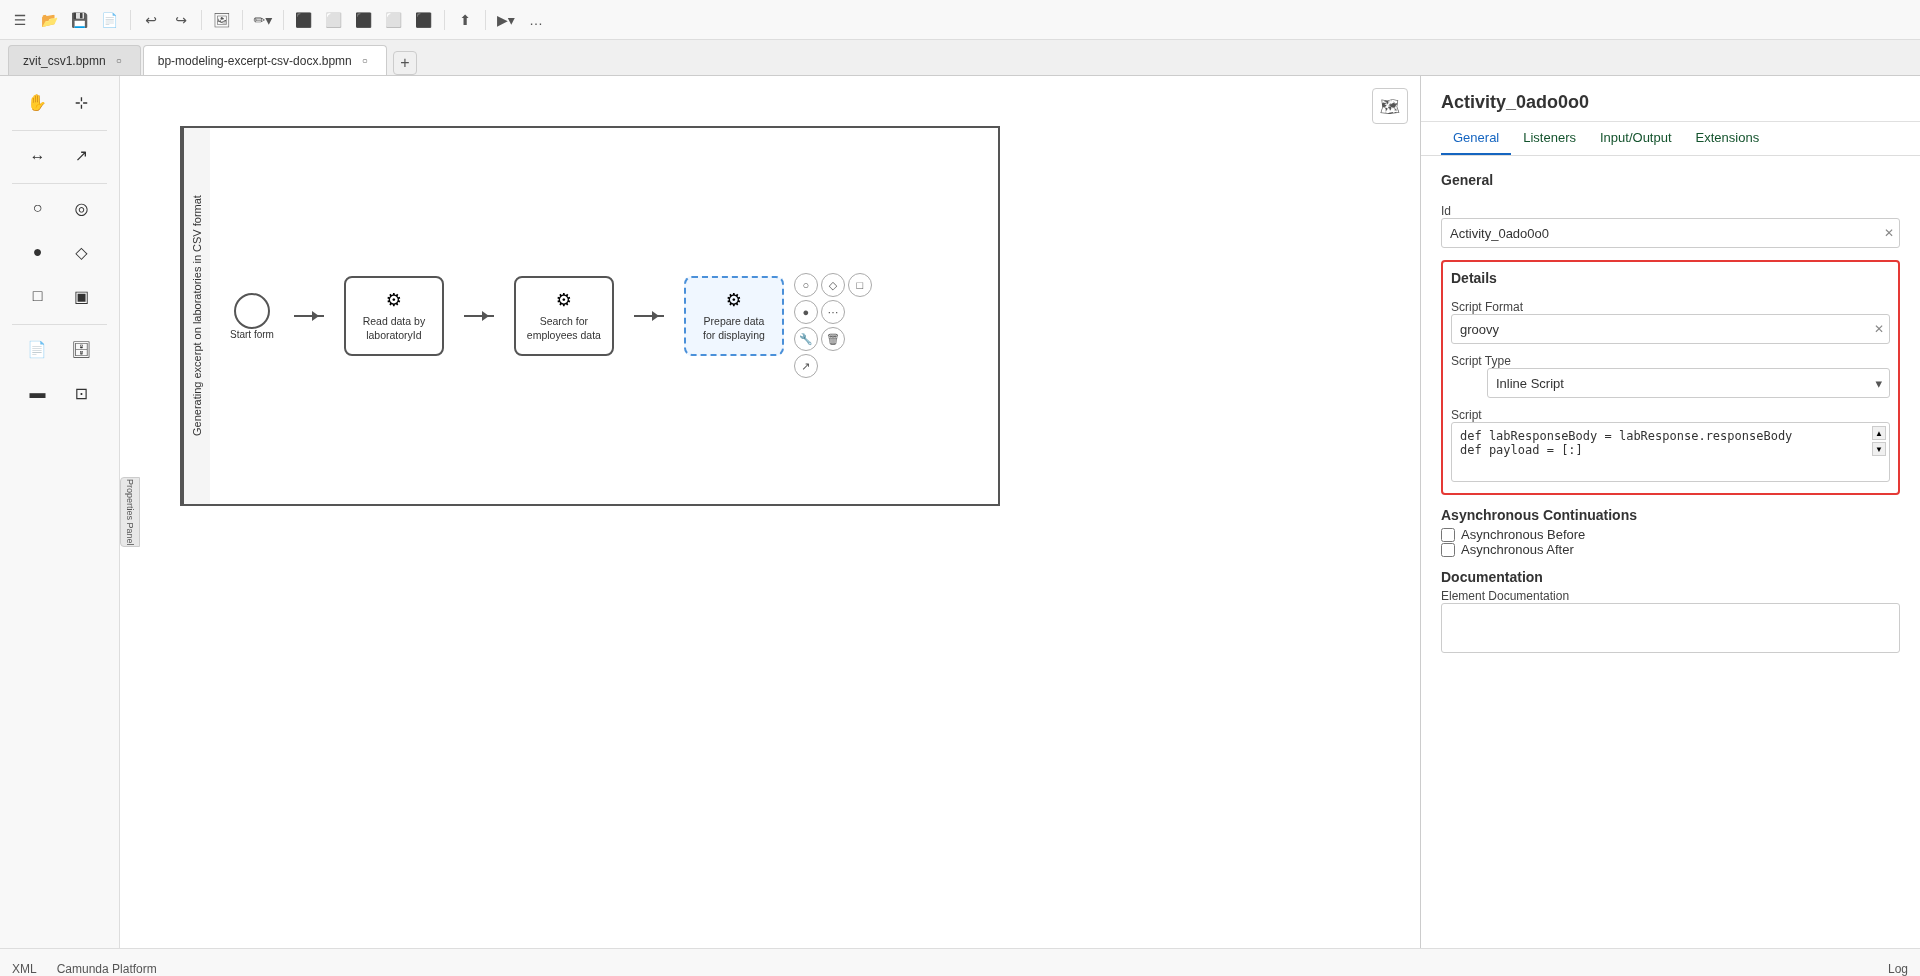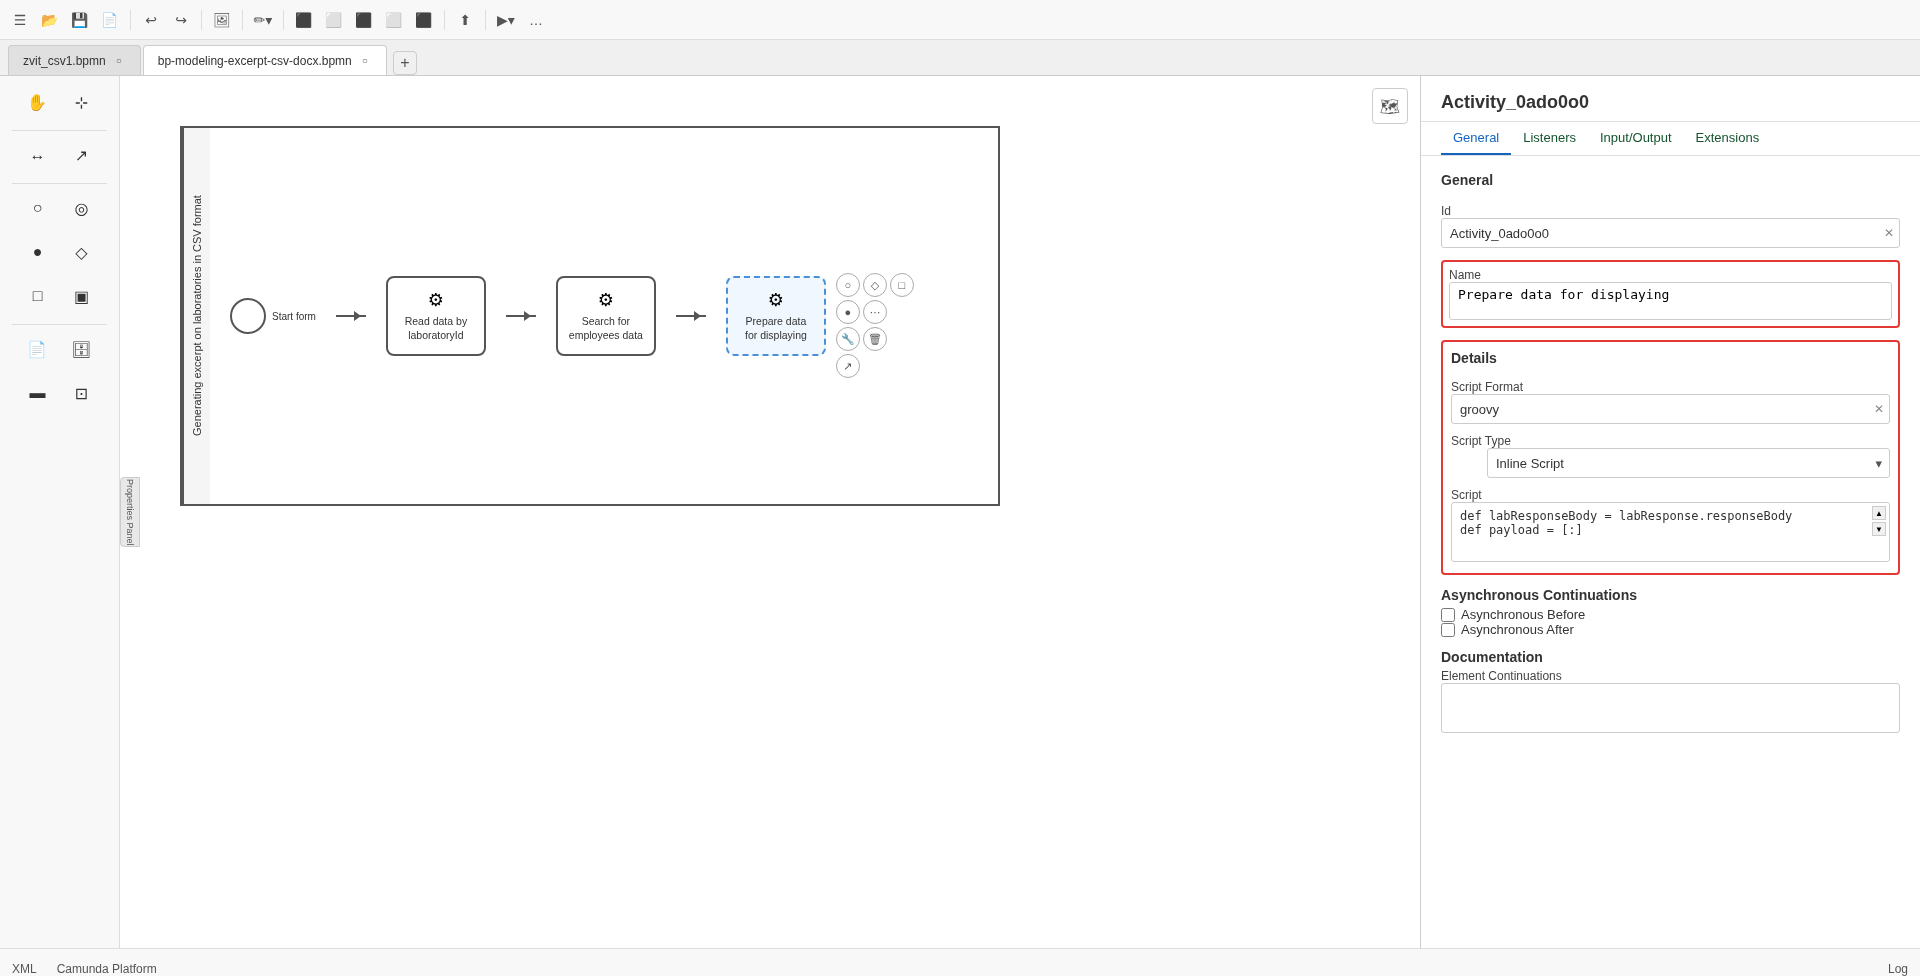--- a/index.html
+++ b/index.html
@@ -505,21 +505,21 @@
 
     <div class="properties-toggle" style="position:absolute; right:500px; top:50%; transform:translateY(-50%); width:20px; height:70px; background:#e8e8e8; border:1px solid #ccc; border-radius:4px 0 0 4px; display:flex; align-items:center; justify-content:center; cursor:pointer; writing-mode:vertical-rl; font-size:9px; color:#555;">
       Properties Panel
     </div>
 
     <div class="diagram-container">
       <div class="pool-container">
         <div class="pool-label">Generating excerpt on laboratories in CSV format</div>
         <div class="pool-content">
 
-          <div style="display:flex; flex-direction:row; align-items:center; gap:6px;">
+          <div style="display:flex; flex-direction:column; align-items:center; gap:0;">
             <div class="bpmn-start"></div>
             <span style="font-size:10px; color:#333;">Start form</span>
           </div>
 
           <div class="arrow-line"></div>
 
           <div class="bpmn-task">
             <span class="bpmn-task-icon">⚙</span>
             <span class="bpmn-task-label">Read data by<br>laboratoryId</span>
           </div>
@@ -576,24 +576,20 @@
       <div class="section-title">General</div>
 
       <div class="field-group">
         <div class="field-label">Id</div>
         <div class="input-with-clear">
           <input type="text" value="Activity_0ado0o0" style="">
           <span class="clear-btn">✕</span>
         </div>
       </div>
 
-      <div class="field-group" style="border: 2px solid #e53935; border-radius:4px; padding: 6px;">
-        <div class="field-label">Name</div>
-        <textarea style="width: 100%; height: 38px; border: 1px solid rgb(204, 204, 204); border-radius: 3px; padding: 4px 8px; font-size: 13px; resize: none;">Prepare data for displaying</textarea>
-      </div>
 
       <div style="border: 2px solid #e53935; border-radius:4px; padding: 8px; display:flex; flex-direction:column; gap:10px;">
         <div class="section-title">Details</div>
 
         <div class="field-group">
           <div class="field-label">Script Format</div>
           <div class="input-with-clear">
             <input type="text" value="groovy" style="">
             <span class="clear-btn">✕</span>
           </div>
@@ -631,21 +627,21 @@
           <span>Asynchronous Before</span>
         </div>
         <div class="checkbox-row">
           <input type="checkbox" style="">
           <span>Asynchronous After</span>
         </div>
       </div>
 
       <div class="field-group">
         <div class="section-title">Documentation</div>
-        <div class="field-label">Element Continuations</div>
+        <div class="field-label">Element Documentation</div>
         <textarea class="doc-textarea" style=""></textarea>
       </div>
 
     </div>
   </div>
 
 </div>
 
 <div class="status-bar">
   <span>XML</span>

